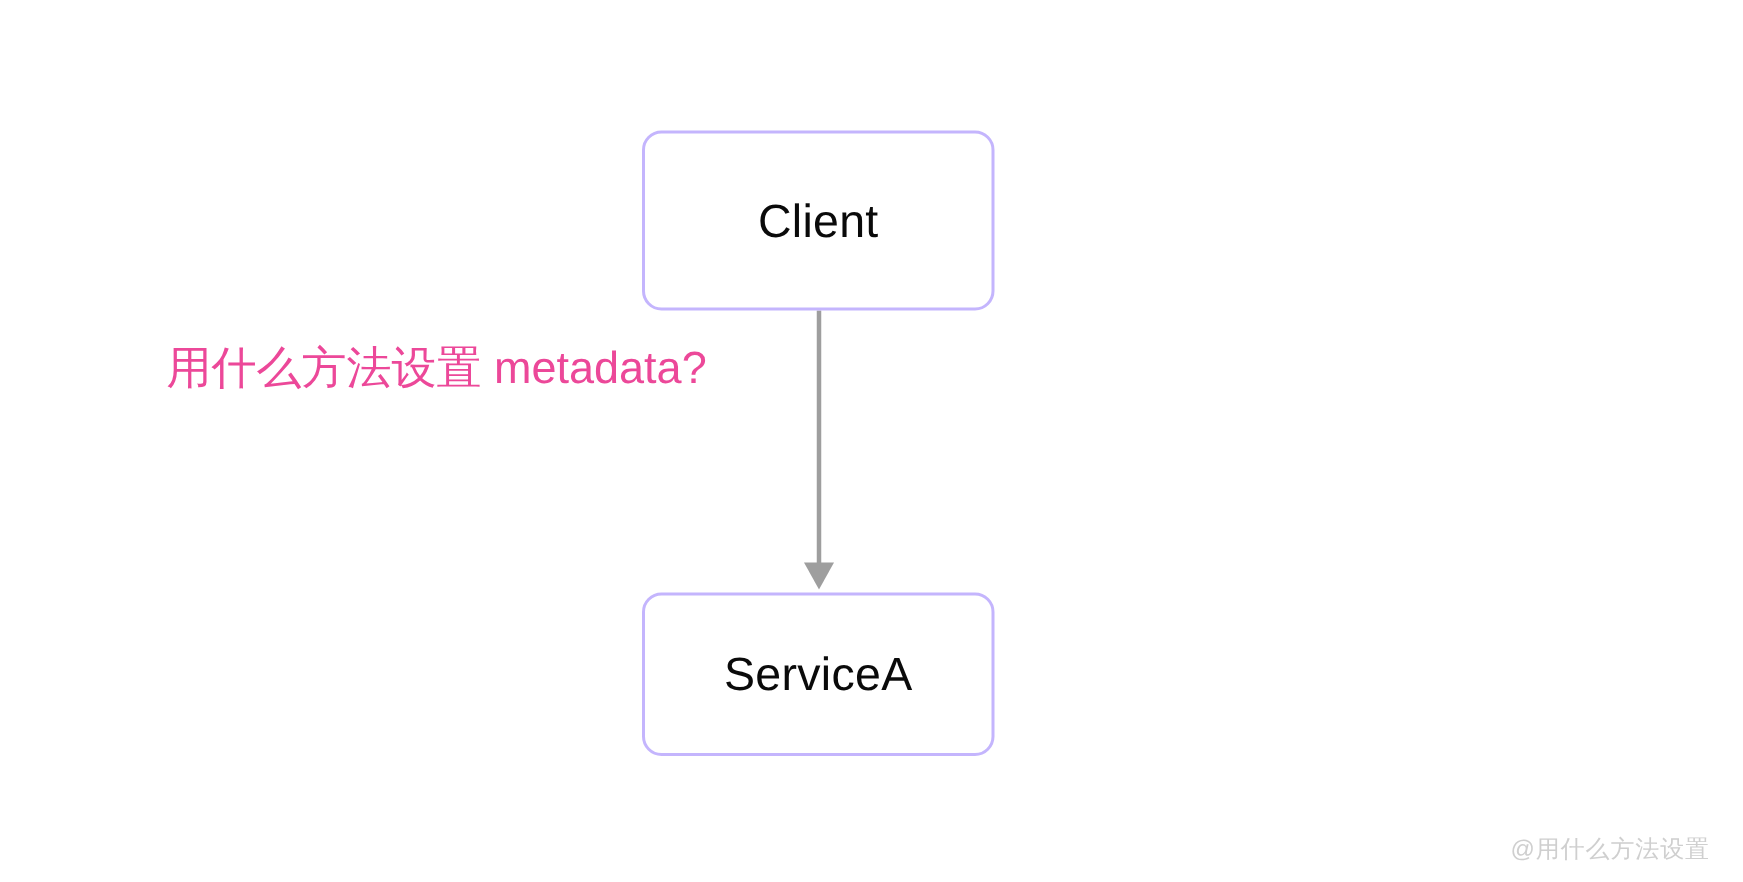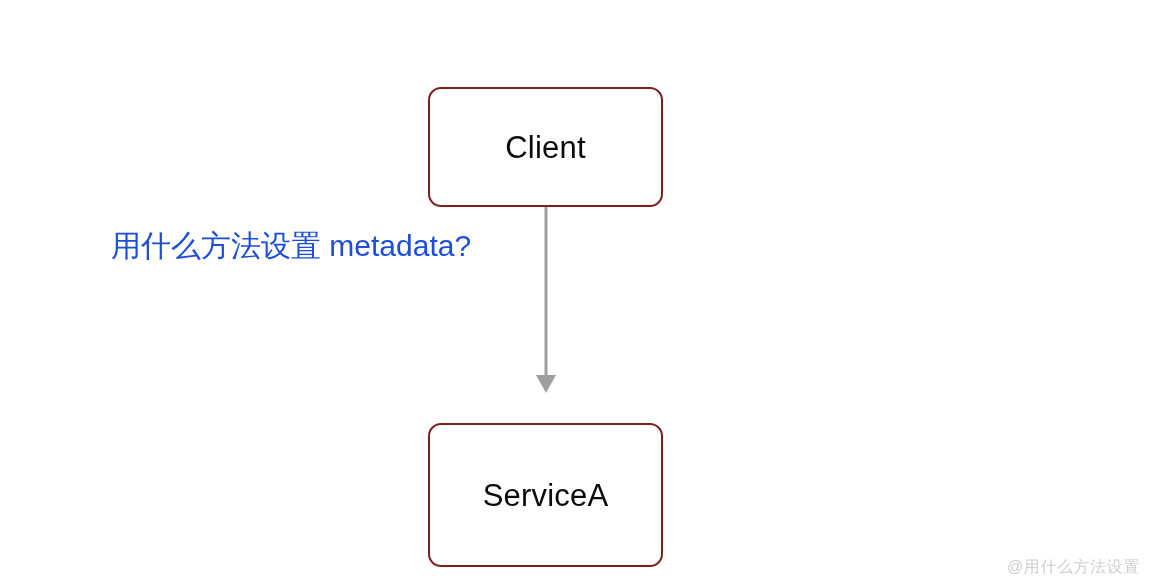--- a/index.html
+++ b/index.html
@@ -14,38 +14,37 @@
     position: relative;
     width: 1162px;
     height: 588px;
     background: #ffffff;
     overflow: hidden;
   }
   .node-box {
     position: absolute;
     box-sizing: border-box;
     background: #ffffff;
-    border: 2px solid #7f1d1d;
+    border: 2px solid #c4b5fd;
     border-radius: 13px;
     display: flex;
     align-items: center;
     justify-content: center;
   }
   #client-box {
     left: 428px;
     top: 87px;
     width: 235px;
     height: 120px;
   }
   #servicea-box {
     left: 428px;
     top: 395px;
     width: 235px;
-    height: 144px;
-    margin-top: 28px;
+    height: 109px;
   }
   .node-label {
     font-size: 31px;
     line-height: 1;
     color: #0a0a0a;
     letter-spacing: 0.2px;
     white-space: nowrap;
     user-select: none;
   }
   #arrow-svg {
@@ -53,21 +52,21 @@
     left: 0;
     top: 0;
     width: 1162px;
     height: 588px;
     pointer-events: none;
   }
   .edge-label {
     position: absolute;
     font-size: 30px;
     line-height: 1.15;
-    color: #1d4ed8;
+    color: #ec4899;
     white-space: nowrap;
     user-select: none;
   }
   #edge-label-set {
     left: 111px;
     top: 229px;
   }
   #edge-label-get {
     left: 612px;
     top: 339px;

